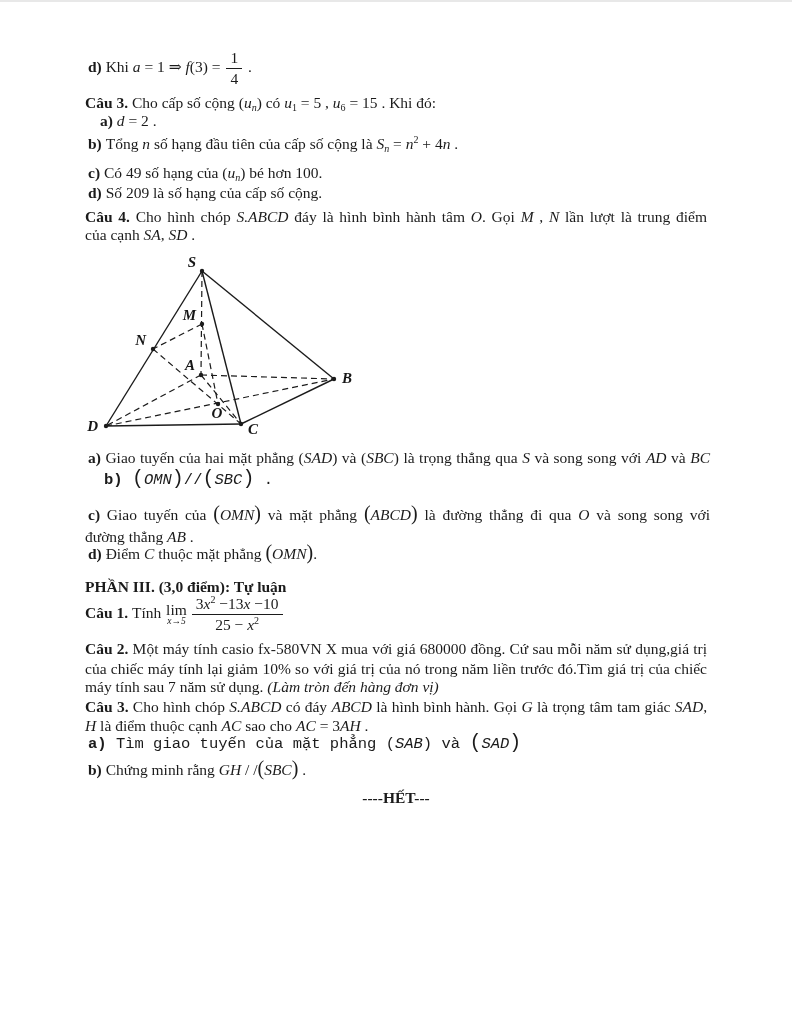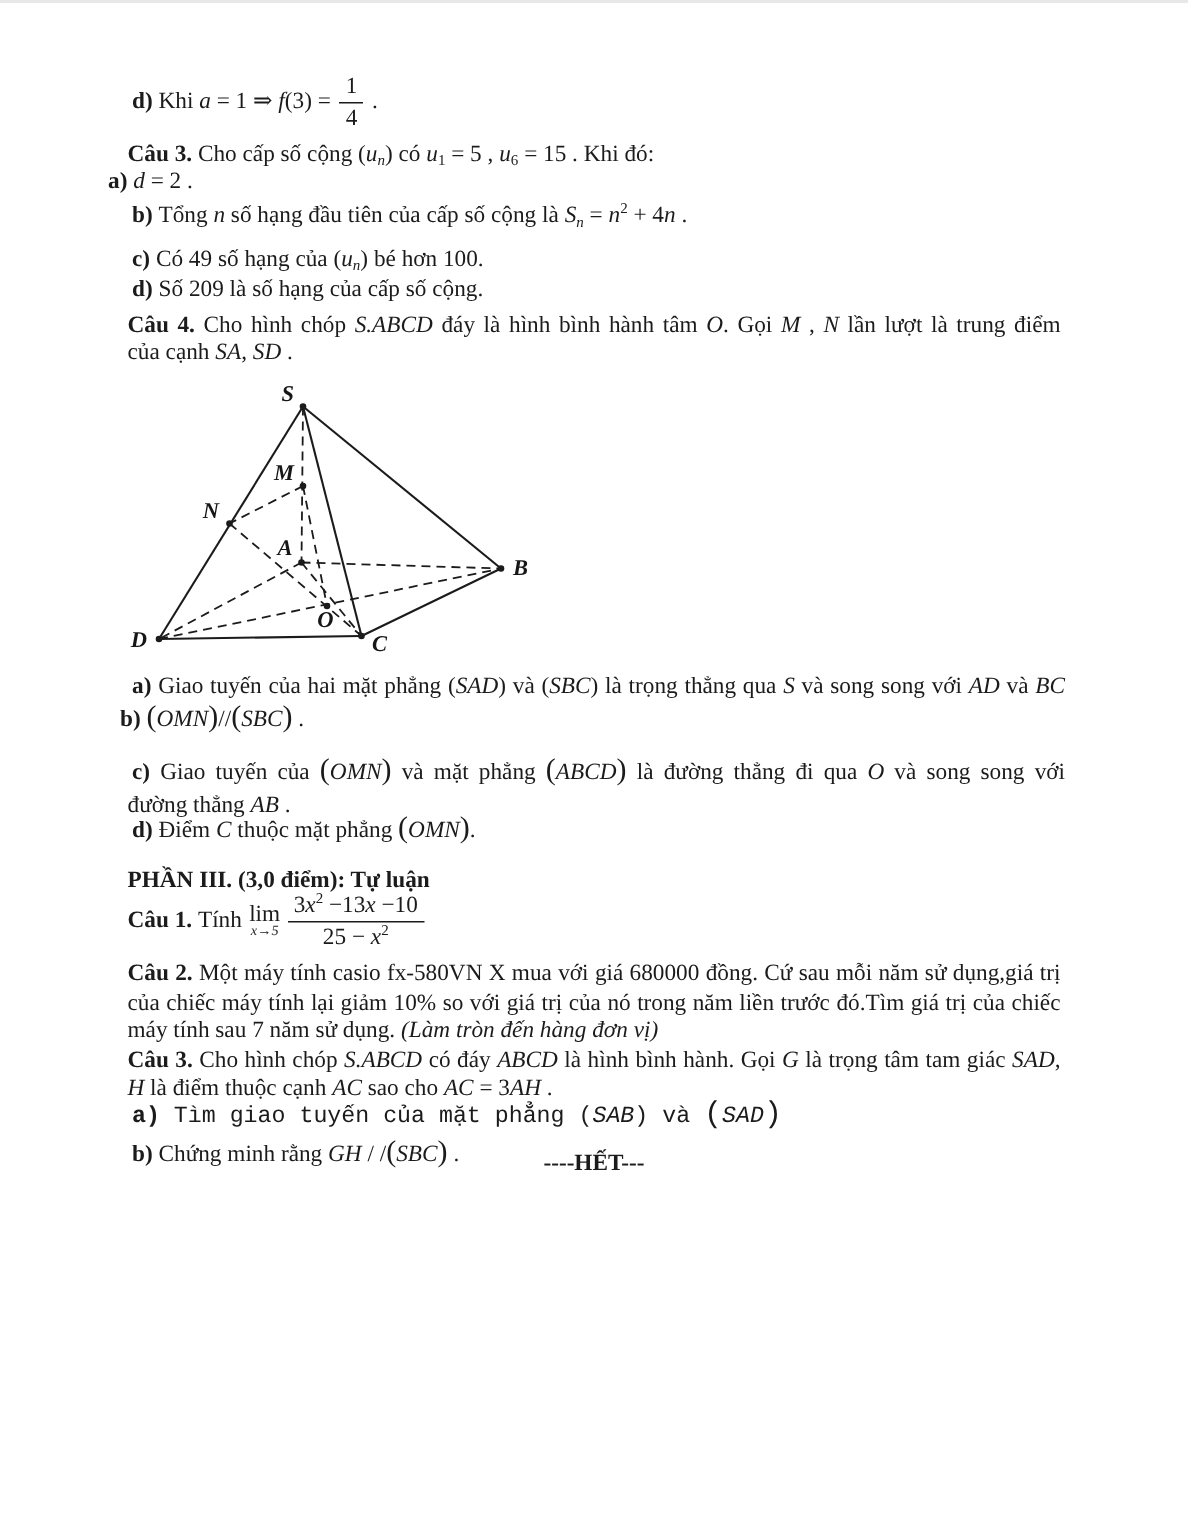--- a/index.html
+++ b/index.html
@@ -55,41 +55,41 @@
   }
 </style>
 </head>
 <body>
 
 <div id="page">
 
   <div id="doc-body">
       <div class="line" style="left: 88px; top: 47px;"><span class="bold">d) </span><span>Khi </span><span class="ital">a</span><span> = 1 ⇒ </span><span class="ital">f</span><span>(3) = </span><span class="frac"><span class="num"><span>1</span></span><span class="den"><span>4</span></span></span><span> .</span></div>
       <div class="line" style="left: 85px; top: 91px;"><span class="bold">Câu 3. </span><span>Cho cấp số cộng (</span><span class="ital">u</span><span class="ital sub">n</span><span>) có </span><span class="ital">u</span><span class="sub">1</span><span> = 5 , </span><span class="ital">u</span><span class="sub">6</span><span> = 15 . Khi đó:</span></div>
-      <div class="line" style="left: 72px; top: 109px;"><span class="bold">a) </span><span class="ital">d</span><span> = 2 .</span></div>
+      <div class="line" style="left: 100px; top: 109px;"><span class="bold">a) </span><span class="ital">d</span><span> = 2 .</span></div>
       <div class="line" style="left: 88px; top: 132px;"><span class="bold">b) </span><span>Tổng </span><span class="ital">n</span><span> số hạng đầu tiên của cấp số cộng là </span><span class="ital">S</span><span class="ital sub">n</span><span> = </span><span class="ital">n</span><span class="sup">2</span><span> + 4</span><span class="ital">n</span><span> .</span></div>
       <div class="line" style="left: 88px; top: 161px;"><span class="bold">c) </span><span>Có 49 số hạng của (</span><span class="ital">u</span><span class="ital sub">n</span><span>) bé hơn 100.</span></div>
       <div class="line" style="left: 88px; top: 181px;"><span class="bold">d) </span><span>Số 209 là số hạng của cấp số cộng.</span></div>
       <div class="line just" style="left: 85px; top: 205px; width: 622px;"><span class="bold">Câu 4. </span><span>Cho hình chóp </span><span class="ital">S.ABCD</span><span> đáy là hình bình hành tâm </span><span class="ital">O</span><span>. Gọi </span><span class="ital">M</span><span> , </span><span class="ital">N</span><span> lần lượt là trung điểm</span></div>
       <div class="line" style="left: 85px; top: 223px; text-align: right;"><span>của cạnh </span><span class="ital">SA</span><span>, </span><span class="ital">SD</span><span> .</span></div>
       <div class="line just" style="left: 88px; top: 446px; width: 622px;"><span class="bold">a) </span><span>Giao tuyến của hai mặt phẳng (</span><span class="ital">SAD</span><span>) và (</span><span class="ital">SBC</span><span>) là trọng thẳng qua </span><span class="ital">S</span><span> và song song với </span><span class="ital">AD</span><span> và </span><span class="ital">BC</span></div>
-      <div class="line" style="left: 80px; top: 468px;"><span class="bold">b) </span><span class="bigp">(</span><span class="ital">OMN</span><span class="bigp">)</span><span>//</span><span class="bigp">(</span><span class="ital">SBC</span><span class="bigp">)</span><span> .</span></div>
+      <div class="line" style="left: 104px; top: 468px; font-family: Liberation Mono, monospace;"><span class="bold">b) </span><span class="bigp">(</span><span class="ital">OMN</span><span class="bigp">)</span><span>//</span><span class="bigp">(</span><span class="ital">SBC</span><span class="bigp">)</span><span> .</span></div>
       <div class="line just" style="left: 88px; top: 503px; width: 622px;"><span class="bold">c) </span><span>Giao tuyến của </span><span class="bigp">(</span><span class="ital">OMN</span><span class="bigp">)</span><span> và mặt phẳng </span><span class="bigp">(</span><span class="ital">ABCD</span><span class="bigp">)</span><span> là đường thẳng đi qua </span><span class="ital">O</span><span> và song song với</span></div>
       <div class="line" style="left: 85px; top: 525px;"><span>đường thẳng </span><span class="ital">AB</span><span> .</span></div>
       <div class="line" style="left: 88px; top: 542px;"><span class="bold">d) </span><span>Điểm </span><span class="ital">C</span><span> thuộc mặt phẳng </span><span class="bigp">(</span><span class="ital">OMN</span><span class="bigp">)</span><span>.</span></div>
       <div class="line" style="left: 85px; top: 575px;"><span class="bold">PHẦN III. (3,0 điểm): Tự luận</span></div>
       <div class="line" style="left: 85px; top: 593px;"><span class="bold">Câu 1. </span><span>Tính </span><span class="lim"><span class="limtop">lim</span><span class="limsub">x→5</span></span><span class="frac"><span class="num"><span>3</span><span class="ital">x</span><span class="sup">2</span><span> −13</span><span class="ital">x</span><span> −10</span></span><span class="den"><span>25 − </span><span class="ital">x</span><span class="sup">2</span></span></span></div>
       <div class="line just" style="left: 85px; top: 637px; width: 622px;"><span class="bold">Câu 2. </span><span>Một máy tính casio fx-580VN X mua với giá 680000 đồng. Cứ sau mỗi năm sử dụng,giá trị</span></div>
       <div class="line just" style="left: 85px; top: 657px; width: 622px; font-family: Liberation Serif, serif;"><span>của chiếc máy tính lại giảm 10% so với giá trị của nó trong năm liền trước đó.Tìm giá trị của chiếc</span></div>
       <div class="line" style="left: 85px; top: 675px;"><span>máy tính sau 7 năm sử dụng. </span><span class="ital">(Làm tròn đến hàng đơn vị)</span></div>
       <div class="line just" style="left: 85px; top: 695px; width: 622px;"><span class="bold">Câu 3. </span><span>Cho hình chóp </span><span class="ital">S.ABCD</span><span> có đáy </span><span class="ital">ABCD</span><span> là hình bình hành. Gọi </span><span class="ital">G</span><span> là trọng tâm tam giác </span><span class="ital">SAD</span><span>,</span></div>
       <div class="line" style="left: 85px; top: 714px;"><span class="ital">H</span><span> là điểm thuộc cạnh </span><span class="ital">AC</span><span> sao cho </span><span class="ital">AC</span><span> = 3</span><span class="ital">AH</span><span> .</span></div>
       <div class="line" style="left: 88px; top: 732px; font-family: Liberation Mono, monospace;"><span class="bold">a) </span><span>Tìm giao tuyến của mặt phẳng (</span><span class="ital">SAB</span><span>) và </span><span class="bigp">(</span><span class="ital">SAD</span><span class="bigp">)</span></div>
       <div class="line" style="left: 88px; top: 758px;"><span class="bold">b) </span><span>Chứng minh rằng </span><span class="ital">GH</span><span> / /</span><span class="bigp">(</span><span class="ital">SBC</span><span class="bigp">)</span><span> .</span></div>
-      <div class="line center" style="left: 85px; top: 764px; width: 622px;"><span class="bold">----HẾT---</span></div>
+      <div class="line center" style="left: 85px; top: 786px; width: 622px;"><span class="bold">----HẾT---</span></div>
     </div>
 
   <svg id="figure" viewBox="0 0 300 200" width="300" height="200">
     <g stroke="#1b1b1b" stroke-width="1.4" fill="none">
       <line x1="21" y1="172" x2="117" y2="17"></line>
       <line x1="117" y1="17" x2="249" y2="125"></line>
       <line x1="117" y1="17" x2="156" y2="170"></line>
       <line x1="21" y1="172" x2="156" y2="170"></line>
       <line x1="156" y1="170" x2="249" y2="125"></line>
     </g>

